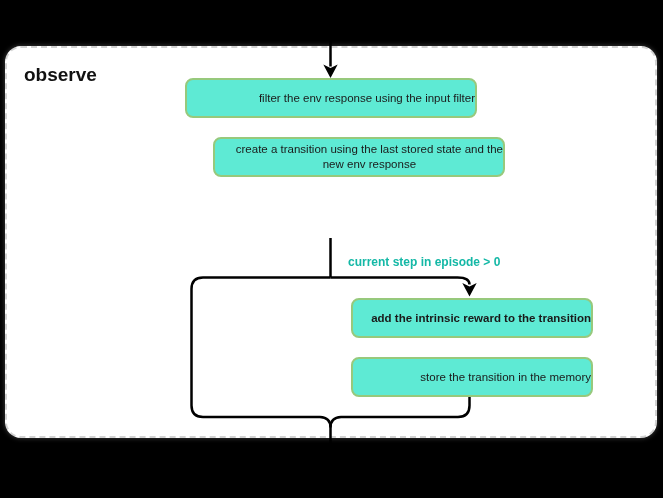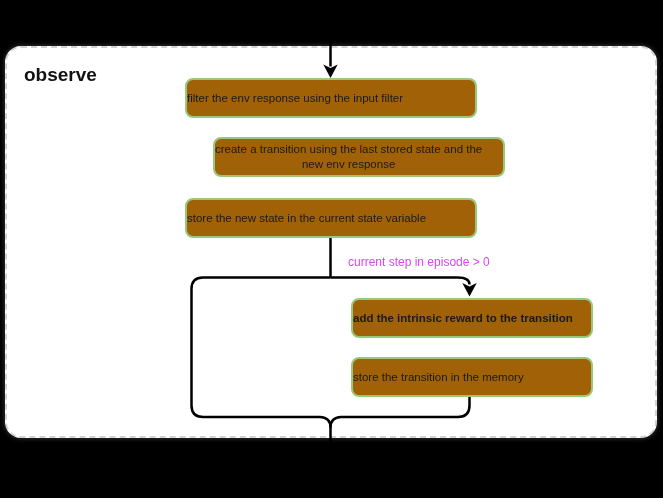--- a/index.html
+++ b/index.html
@@ -39,47 +39,47 @@
   }
   svg.connectors {
     position: absolute;
     left: 0;
     top: 0;
     pointer-events: none;
   }
   .node {
     position: absolute;
     box-sizing: border-box;
-    background: #a16207;
+    background: #5eead4;
     border: 2.5px solid #97c97c;
     border-radius: 8px;
     display: flex;
     align-items: center;
-    justify-content: flex-start;
+    justify-content: flex-end;
   }
   .node-label {
     font-size: 11.5px;
     line-height: 15px;
     color: #1a1a1a;
     text-align: center;
     white-space: pre;
   }
   .n1 { left: 185px; top: 78px;  width: 292px; height: 40px; }
   .n2 { left: 185px; top: 137px; width: 292px; height: 40px; margin-left: 28px; }
   .n3 { left: 185px; top: 198px; width: 292px; height: 40px; }
   .n4 { left: 351px; top: 298px; width: 242px; height: 40px; font-weight: bold; }
   .n5 { left: 351px; top: 357px; width: 242px; height: 40px; }
   .edge-label {
     position: absolute;
     left: 348px;
     top: 255px;
     font-size: 12px;
     line-height: 14px;
-    font-weight: 400;
-    color: #d946ef;
+    font-weight: 700;
+    color: #14b8a6;
     white-space: nowrap;
   }
 </style>
 </head>
 <body>
 
 <div class="stage">
 
   <div class="cluster"></div>
 
@@ -102,23 +102,20 @@
 
   <div class="node n1">
     <span class="node-label">filter the env response using the input filter</span>
   </div>
 
   <div class="node n2">
     <span class="node-label">create a transition using the last stored state and the
 new env response</span>
   </div>
 
-  <div class="node n3">
-    <span class="node-label">store the new state in the current state variable</span>
-  </div>
 
   <div class="node n4">
     <span class="node-label">add the intrinsic reward to the transition</span>
   </div>
 
   <div class="node n5">
     <span class="node-label">store the transition in the memory</span>
   </div>
 
   <div class="edge-label">current step in episode &gt; 0</div>

